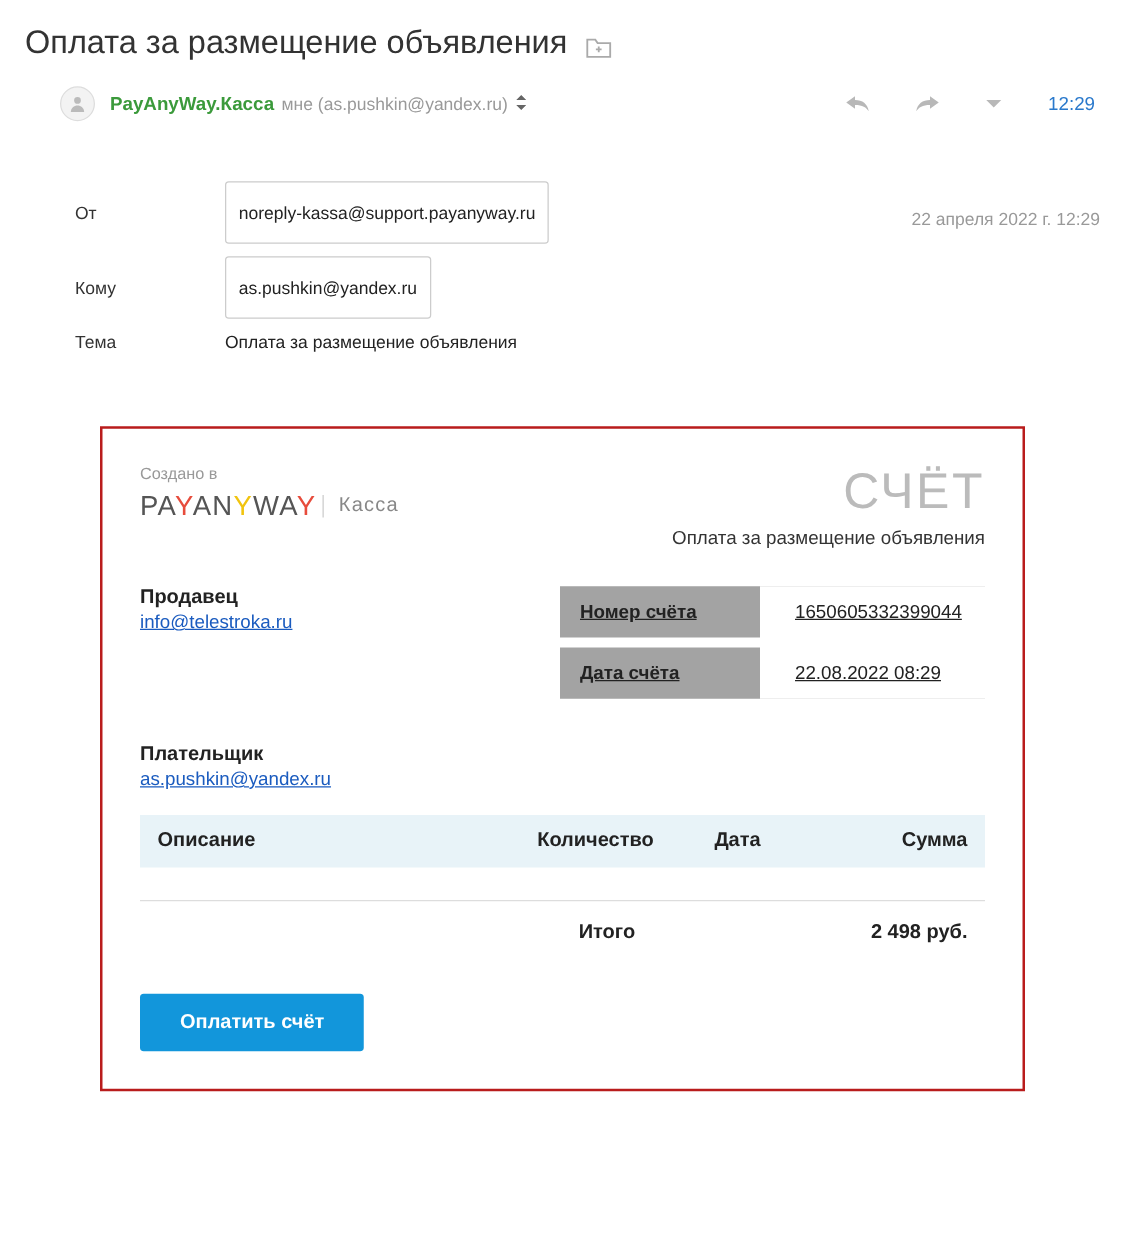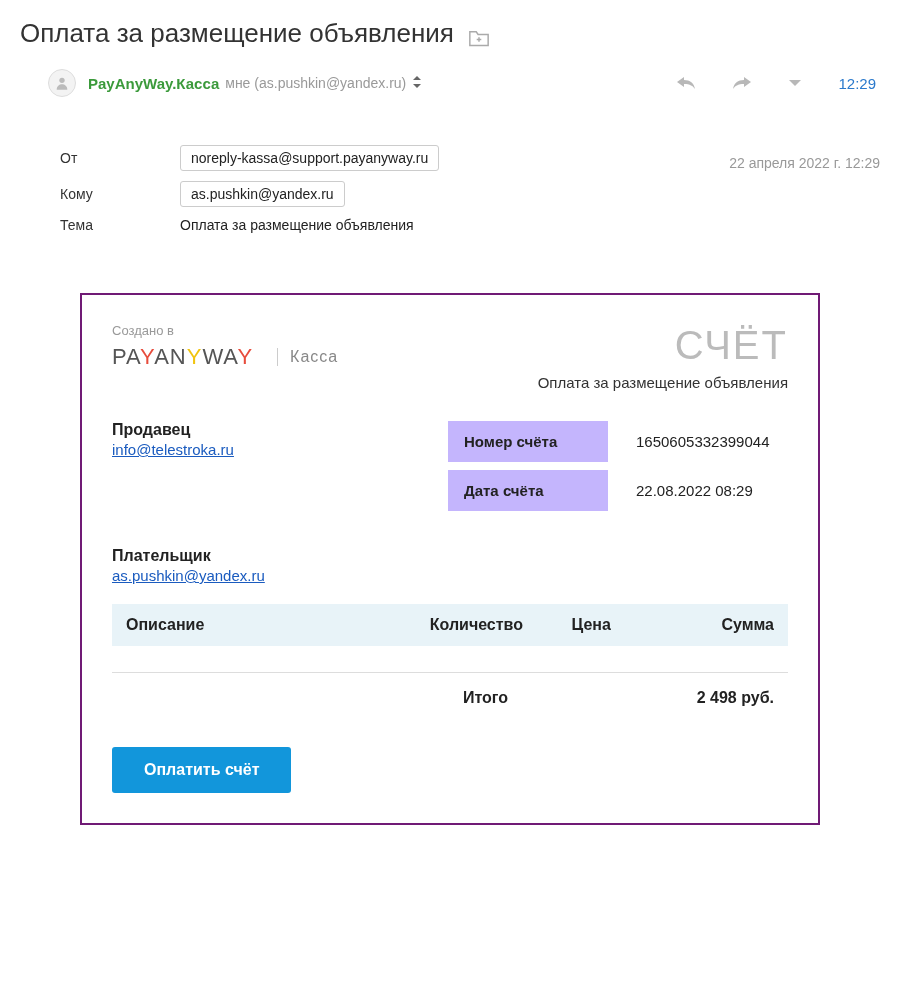--- a/index.html
+++ b/index.html
@@ -11,41 +11,41 @@
 .avatar svg { width: 16px; height: 16px; color: #bbb; }
 .sender-name { color: #3b9a3b; font-weight: bold; font-size: 15px; }
 .recipient-summary { color: #999; font-size: 14px; margin-left: 6px; }
 .collapse-icon { margin-left: 6px; color: #666; cursor: pointer; font-size: 12px; display:inline-block; }
 .header-actions { margin-left: auto; display: flex; align-items: center; gap: 36px; }
 .header-actions .act { color: #b8b8b8; cursor: pointer; }
 .time-label { color: #2a79cc; font-size: 15px; }
 .details { padding: 4px 20px 10px 60px; }
 .details-row { display: flex; align-items: center; margin-bottom: 10px; }
 .details-label { width: 120px; color: #333; font-size: 14px; }
-.pill { border: 1px solid #ccc; border-radius: 3px; padding: 4px 10px; font-size: 14px; background: #fff; }
+.pill { border: 1px solid #ccc; border-radius: 3px; padding: 16px 10px; font-size: 14px; background: #fff; }
 .date-full { color: #999; float: right; font-size: 14px; }
 .details-top { display:flex; justify-content:space-between; align-items:center;margin-top:36px; }
 .invoice-wrap { padding: 40px 80px; }
-.invoice { border: 2px solid #701a75; padding: 28px 30px 30px 30px; background: #fff; }
+.invoice { border: 2px solid #b91c1c; padding: 28px 30px 30px 30px; background: #fff; }
 .invoice-top { display: flex; justify-content: space-between; align-items: flex-start; margin-bottom: 30px; }
 .created-in { color: #999; font-size: 13px; margin-bottom: 6px; }
-.logo { font-size: 22px; letter-spacing: 1px; color: #555; display:flex; align-items:center; gap:24px;}
+.logo { font-size: 22px; letter-spacing: 1px; color: #555; display:flex; align-items:center; gap:5px;}
 .logo .brand { font-weight: 400; }
 .logo .brand .y1 { color: #e74c3c; }
 .logo .brand .y2 { color: #f1c40f; }
 .logo .sub { color: #888; font-size: 16px; border-left: 1px solid #ccc; padding-left: 12px; }
 .invoice-title { color: #bbb; font-size: 40px; font-weight: 400; letter-spacing: 2px; }
 .invoice-subtitle { color: #333; font-size: 15px; margin-top: 6px; text-align: right; }
 .right-head { text-align: right; }
 .seller-block { margin-bottom: 36px; display: flex; justify-content: space-between; align-items: flex-start; gap: 30px; }
 .seller-left h4 { font-size: 16px; font-weight: bold; margin-bottom: 2px; }
 .email-link { color: #1a5bbf; text-decoration: underline; font-size: 15px; }
 .meta-table { border-collapse: collapse; }
 .meta-table td { padding: 12px 16px; font-size: 15px; }
-.meta-table tr { background: #c4b5fd; }
+.meta-table tr { background: #a3a3a3; text-decoration: underline; }
 .meta-table tr + tr td { border-top: 8px solid #fff; }
 .meta-table td.val { background: #fff; padding-left: 28px; min-width: 180px;}
 .meta-table td.key { font-weight: bold; min-width: 160px; }
 .payer { margin-bottom: 20px; }
 .payer h4 { font-size: 16px; font-weight: bold; margin-bottom: 2px; }
 .items-head { background: #e8f3f8; display: flex; padding: 12px 14px; font-weight: bold; font-size: 16px; }
 .items-head .c1 { flex: 3; }
 .items-head .c2 { flex: 1.4; }
 .items-head .c3 { flex: 1; }
 .items-head .c4 { flex: 1; text-align: right; }
@@ -158,21 +158,21 @@
     </div>
 
     <div class="payer">
       <h4>Плательщик</h4>
       <a href="#" class="email-link">as.pushkin@yandex.ru</a>
     </div>
 
     <div class="items-head">
       <div class="c1">Описание</div>
       <div class="c2">Количество</div>
-      <div class="c3">Цена</div>
+      <div class="c3">Дата</div>
       <div class="c4">Сумма</div>
     </div>
 
     <div class="divider"></div>
 
     <div class="total-row">
       <span class="lab">Итого</span>
       <span class="amt">2 498 руб.</span>
     </div>
 

